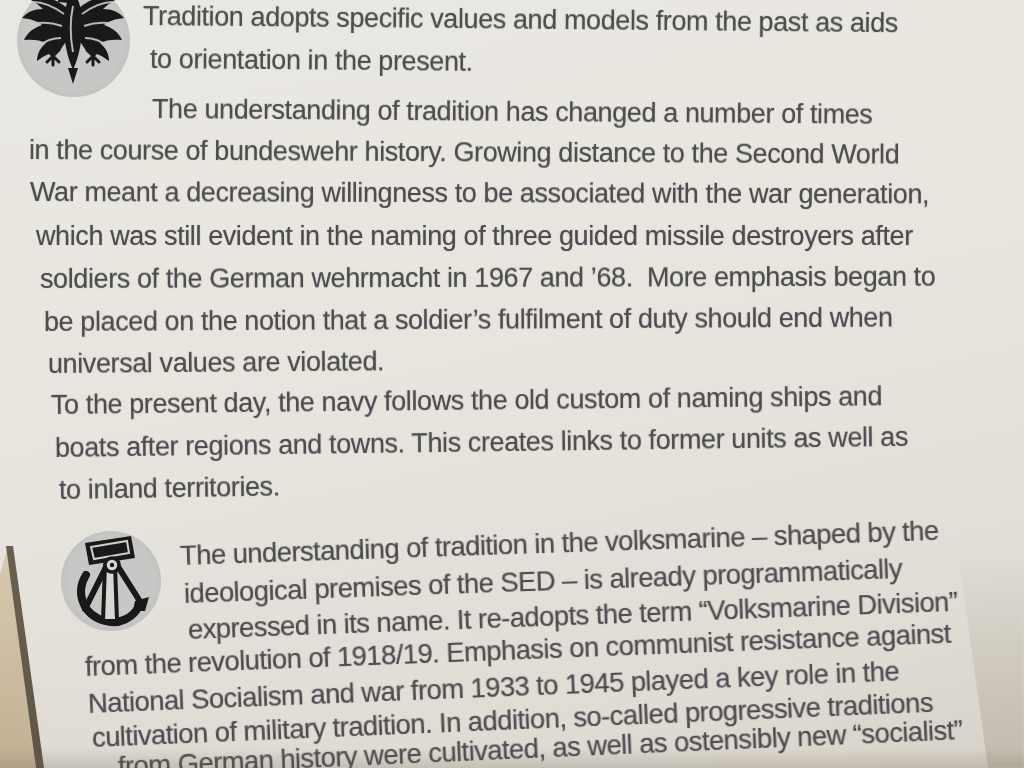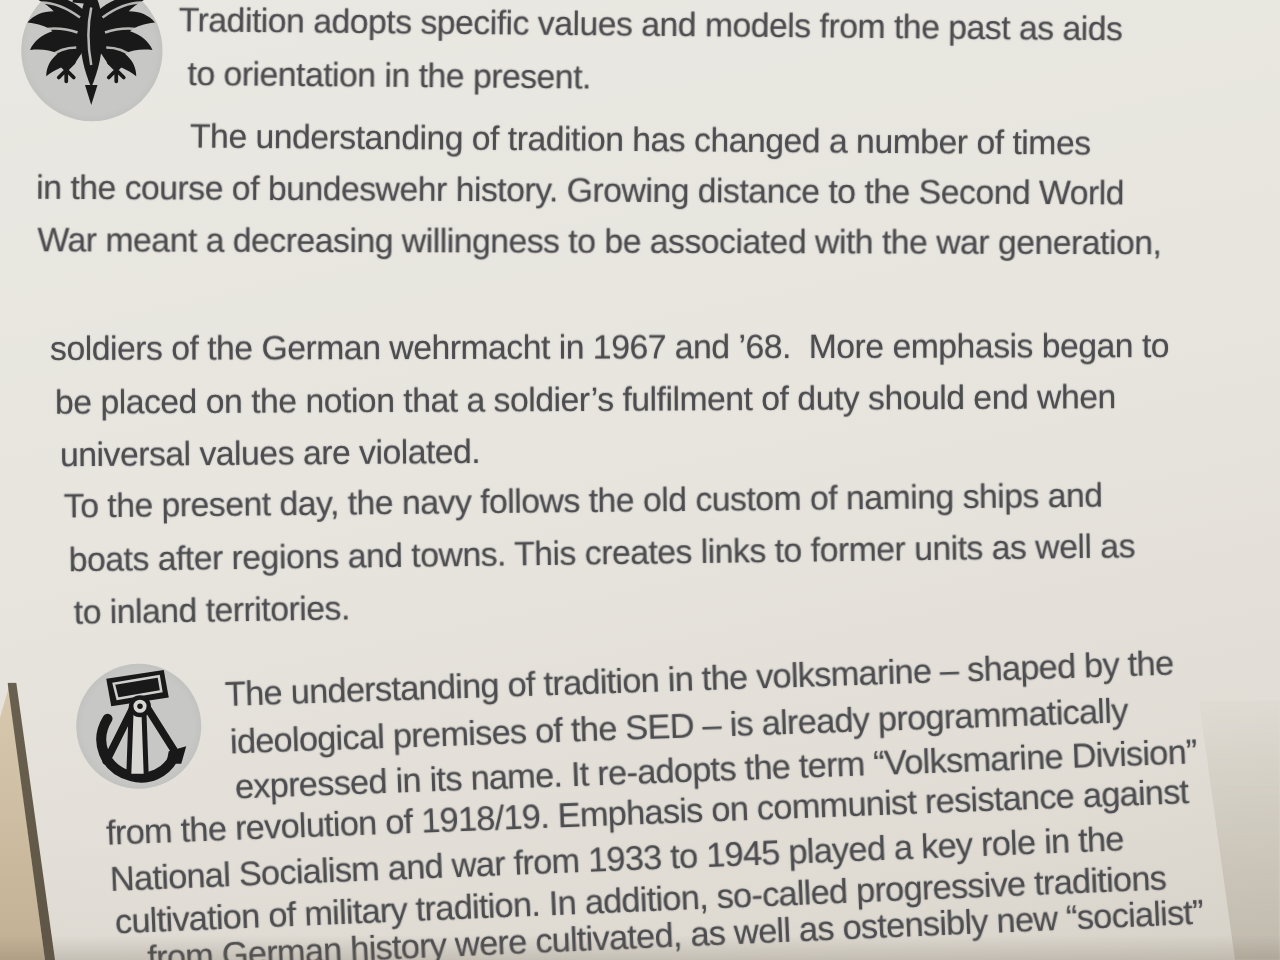--- a/index.html
+++ b/index.html
@@ -83,20 +83,21 @@
         <path d="M56,22 C53,36 53,52 56,68"></path>
       </g>
     </svg>
   </div>
 
   <div class="ln s1" style="left:143px;top:1px;transform:rotate(.55deg);">Tradition adopts specific values and models from the past as aids</div>
   <div class="ln s1" style="left:150px;top:44px;transform:rotate(.5deg);">to orientation in the present.</div>
   <div class="ln s1" style="left:152px;top:94px;transform:rotate(.45deg);">The understanding of tradition has changed a number of times</div>
   <div class="ln s1" style="left:29px;top:135px;transform:rotate(.3deg);">in the course of bundeswehr history. Growing distance to the Second World</div>
   <div class="ln s1" style="left:30px;top:177px;transform:rotate(.15deg);">War meant a decreasing willingness to be associated with the war generation,</div>
+  <div class="ln s1" style="left:36px;top:221px;transform:rotate(0deg);">which was still evident in the naming of three guided missile destroyers after</div>
   <div class="ln s1" style="left:40px;top:264px;transform:rotate(-.15deg);">soldiers of the German wehrmacht in 1967 and ’68.&nbsp; More emphasis began to</div>
   <div class="ln s1" style="left:44px;top:307px;transform:rotate(-.3deg);">be placed on the notion that a soldier’s fulfilment of duty should end when</div>
   <div class="ln s1" style="left:48px;top:349px;transform:rotate(-.45deg);">universal values are violated.</div>
   <div class="ln s1" style="left:51px;top:390px;transform:rotate(-.6deg);">To the present day, the navy follows the old custom of naming ships and</div>
   <div class="ln s1" style="left:55px;top:433px;transform:rotate(-.75deg);">boats after regions and towns. This creates links to former units as well as</div>
   <div class="ln s1" style="left:59px;top:475px;transform:rotate(-.9deg);">to inland territories.</div>
 
   <div class="emblem" style="left:61px;top:531px;width:100px;height:100px;">
     <svg viewBox="0 0 100 100" aria-hidden="true">
       <path d="M25,44 C14,62 22,84 44,90 C58,94 72,87 78,75" stroke="#191919" stroke-width="8" fill="none" stroke-linecap="round"></path>

